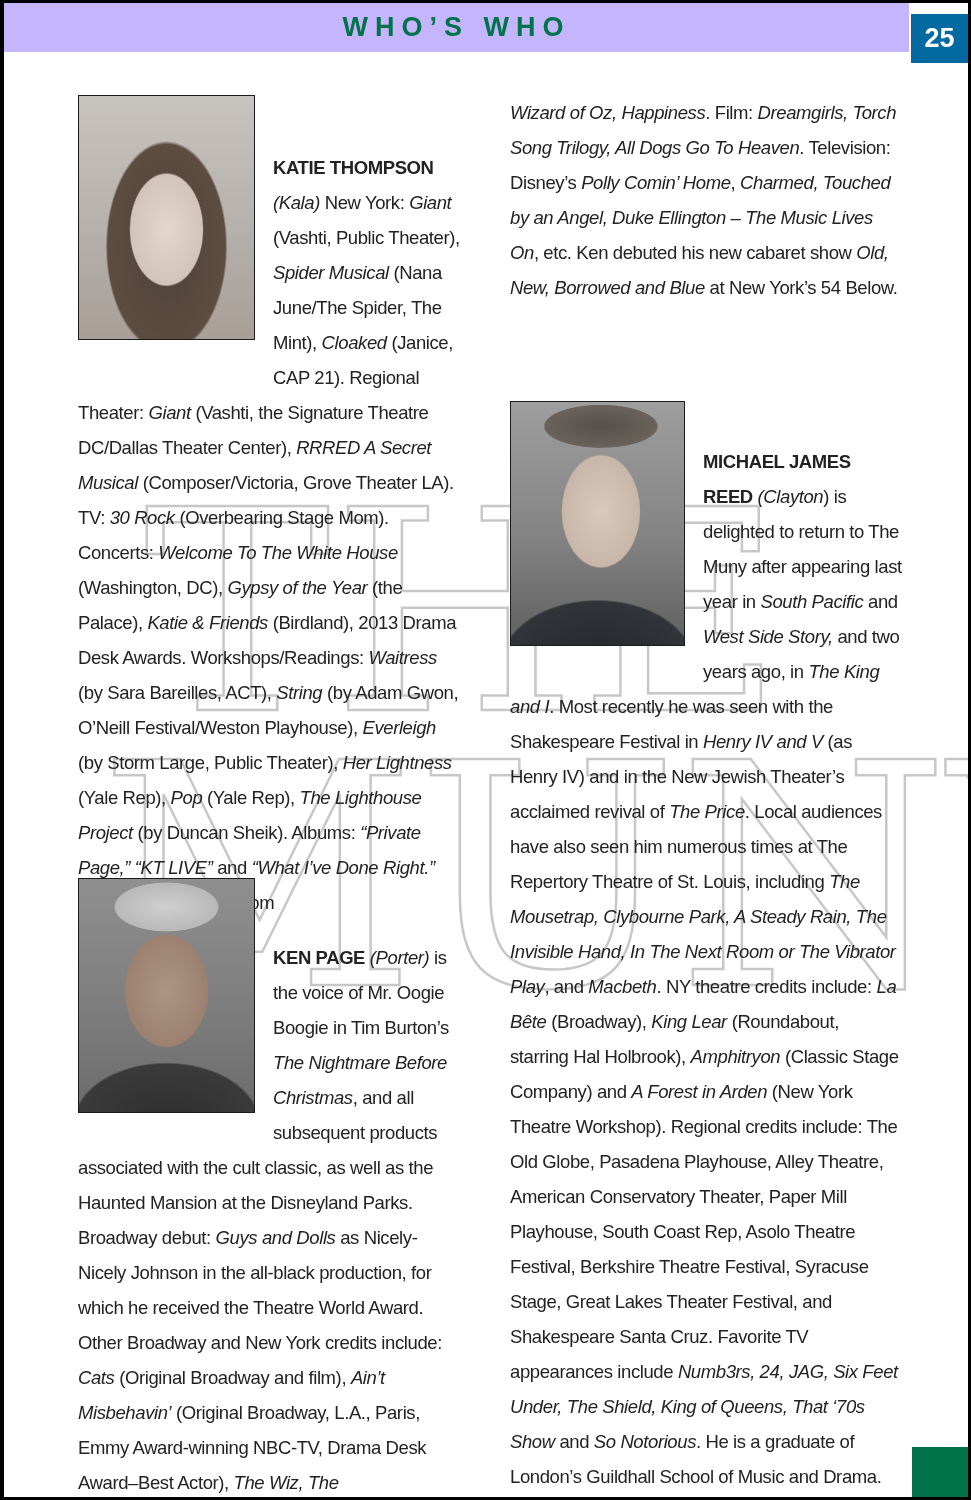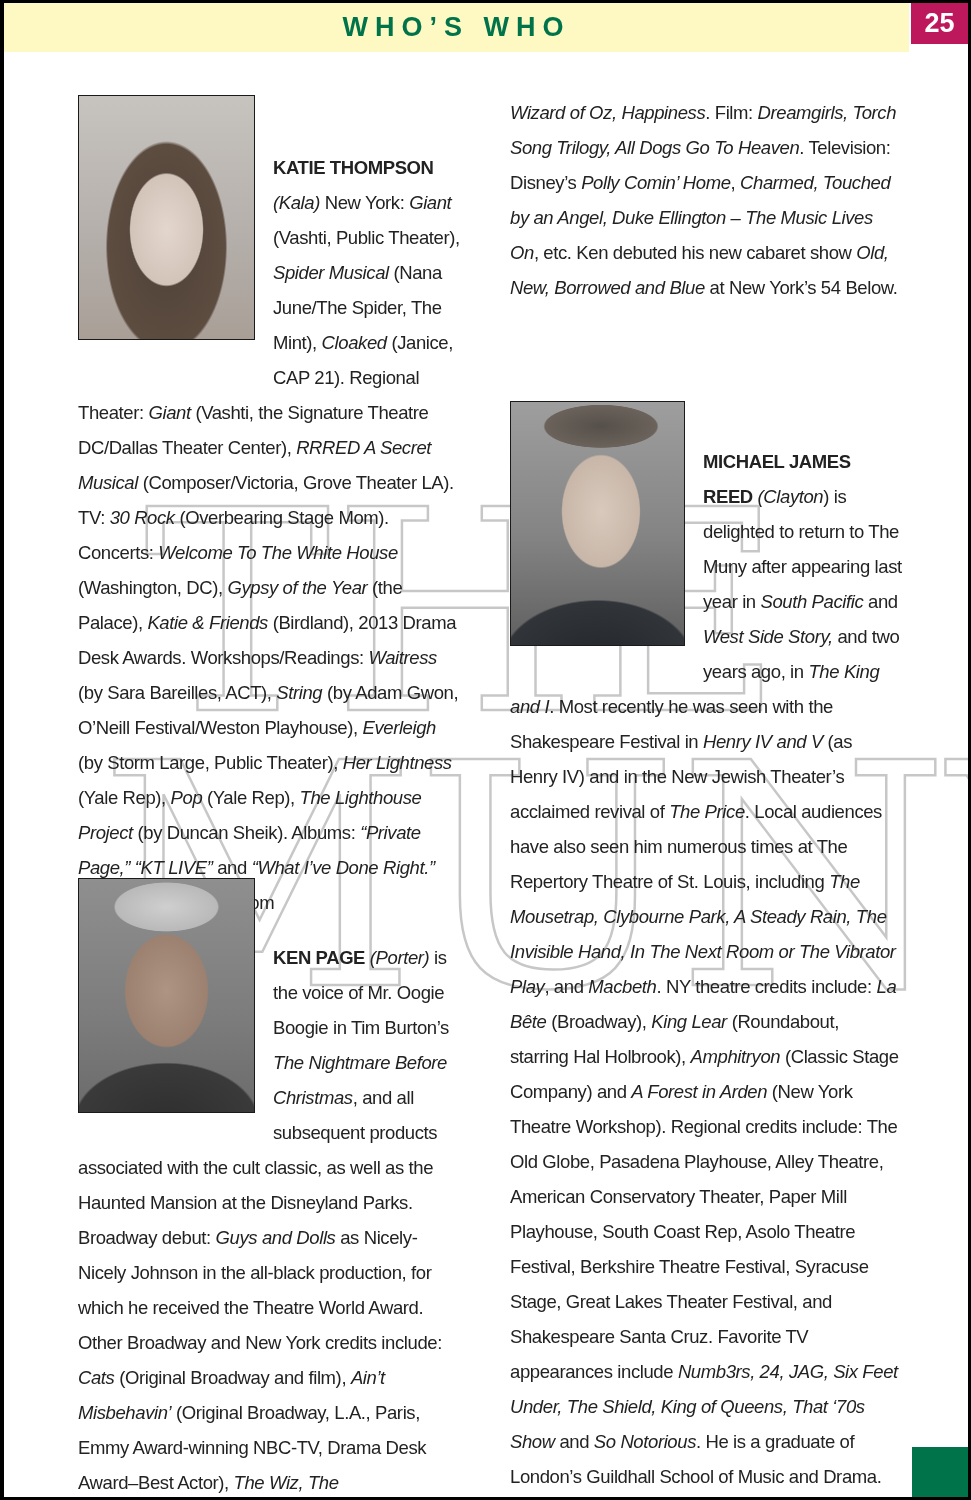--- a/index.html
+++ b/index.html
@@ -5,28 +5,28 @@
   html,body{margin:0;padding:0;background:#000;}
   #page{
     position:relative;width:971px;height:1500px;background:#000;overflow:hidden;
     font-family:"Liberation Sans",sans-serif;
   }
   #paper{
     position:absolute;left:4px;top:3px;right:3px;bottom:3px;background:#fff;overflow:hidden;
   }
   
   .header-bar{
-    position:absolute;left:0;top:0;width:905px;height:49px;background:#fef9c3;
+    position:absolute;left:0;top:0;width:905px;height:49px;background:#c4b5fd;
     display:flex;align-items:center;justify-content:center;z-index:3;
   }
   .header-title{
     color:#00734a;font-weight:bold;font-size:27px;letter-spacing:7px;
   }
   .pagenum-box{
-    position:absolute;left:907px;top:0;width:57px;height:41px;background:#be185d;
+    position:absolute;left:907px;top:11px;width:57px;height:49px;background:#0369a1;
     display:flex;align-items:center;justify-content:center;z-index:3;
   }
   .pagenum{color:#fff;font-weight:bold;font-size:27px;}
   .corner-box{
     position:absolute;right:0;bottom:0;width:56px;height:50px;background:#00734a;z-index:3;
   }
   
   .watermark{position:absolute;inset:0;z-index:1;pointer-events:none;}
   .wm-line{
     position:absolute;font-family:"DejaVu Serif",serif;font-weight:normal;

